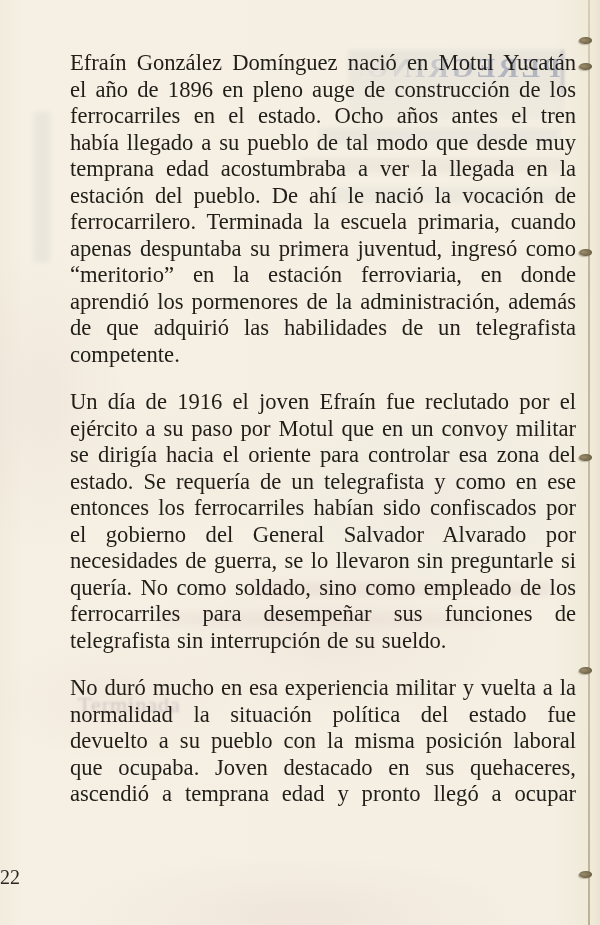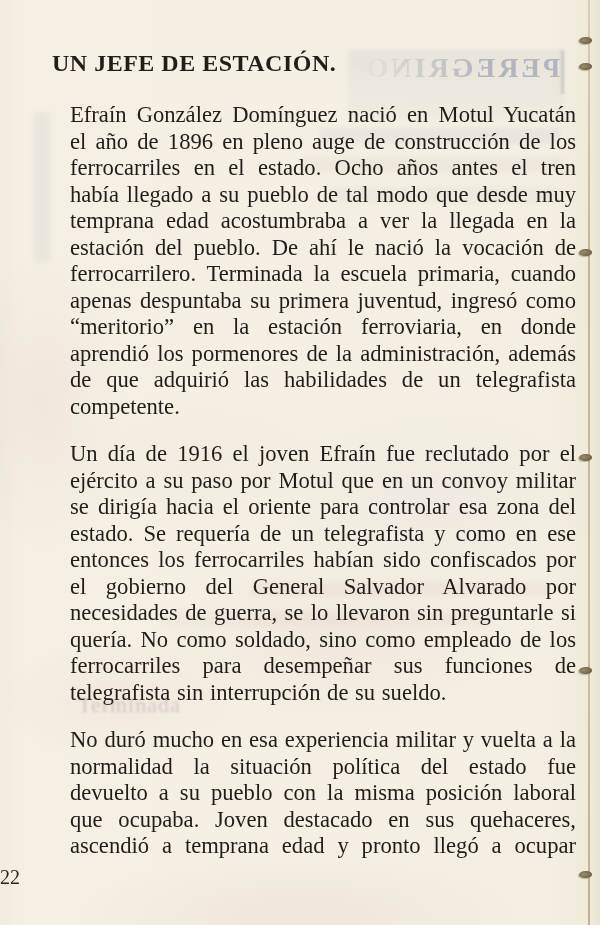--- a/index.html
+++ b/index.html
@@ -105,21 +105,20 @@
   <div class="ghost-bracket"></div>
   <div class="ghost-smudge gs-1"></div>
   <div class="ghost-smudge gs-2"></div>
   <div class="ghost-smudge gs-3"></div>
   <div class="ghost-smudge gs-4"></div>
   <div class="ghost-smudge gs-5"></div>
   <div class="ghost-smudge gs-6"></div>
   <div class="ghost-fragment">Terminada</div>
 
   <div class="content">
-    <h1 class="title">UN JEFE DE ESTACIÓN.</h1>
     <div class="body">
       <p>Efraín González Domínguez nació en Motul Yucatán el año de 1896 en pleno auge de construcción de los ferrocarriles en el estado. Ocho años antes el tren había llegado a su pueblo de tal modo que desde muy temprana edad acostumbraba a ver la llegada en la estación del pueblo. De ahí le nació la vocación de ferrocarrilero. Terminada la escuela primaria, cuando apenas despuntaba su primera juventud, ingresó como “meritorio” en la estación ferroviaria, en donde aprendió los pormenores de la administración, además de que adquirió las habilidades de un telegrafista competente.</p>
       <p>Un día de 1916 el joven Efraín fue reclutado por el ejército a su paso por Motul que en un convoy militar se dirigía hacia el oriente para controlar esa zona del estado. Se requería de un telegrafista y como en ese entonces los ferrocarriles habían sido confiscados por el gobierno del General Salvador Alvarado por necesidades de guerra, se lo llevaron sin preguntarle si quería. No como soldado, sino como empleado de los ferrocarriles para desempeñar sus funciones de telegrafista sin interrupción de su sueldo.</p>
       <p class="continues">No duró mucho en esa experiencia militar y vuelta a la normalidad la situación política del estado fue devuelto a su pueblo con la misma posición laboral que ocupaba. Joven destacado en sus quehaceres, ascendió a temprana edad y pronto llegó a ocupar</p>
     </div>
   </div>
 
   <div class="page-number">22</div>
 
   <div class="stitch-line"></div>

